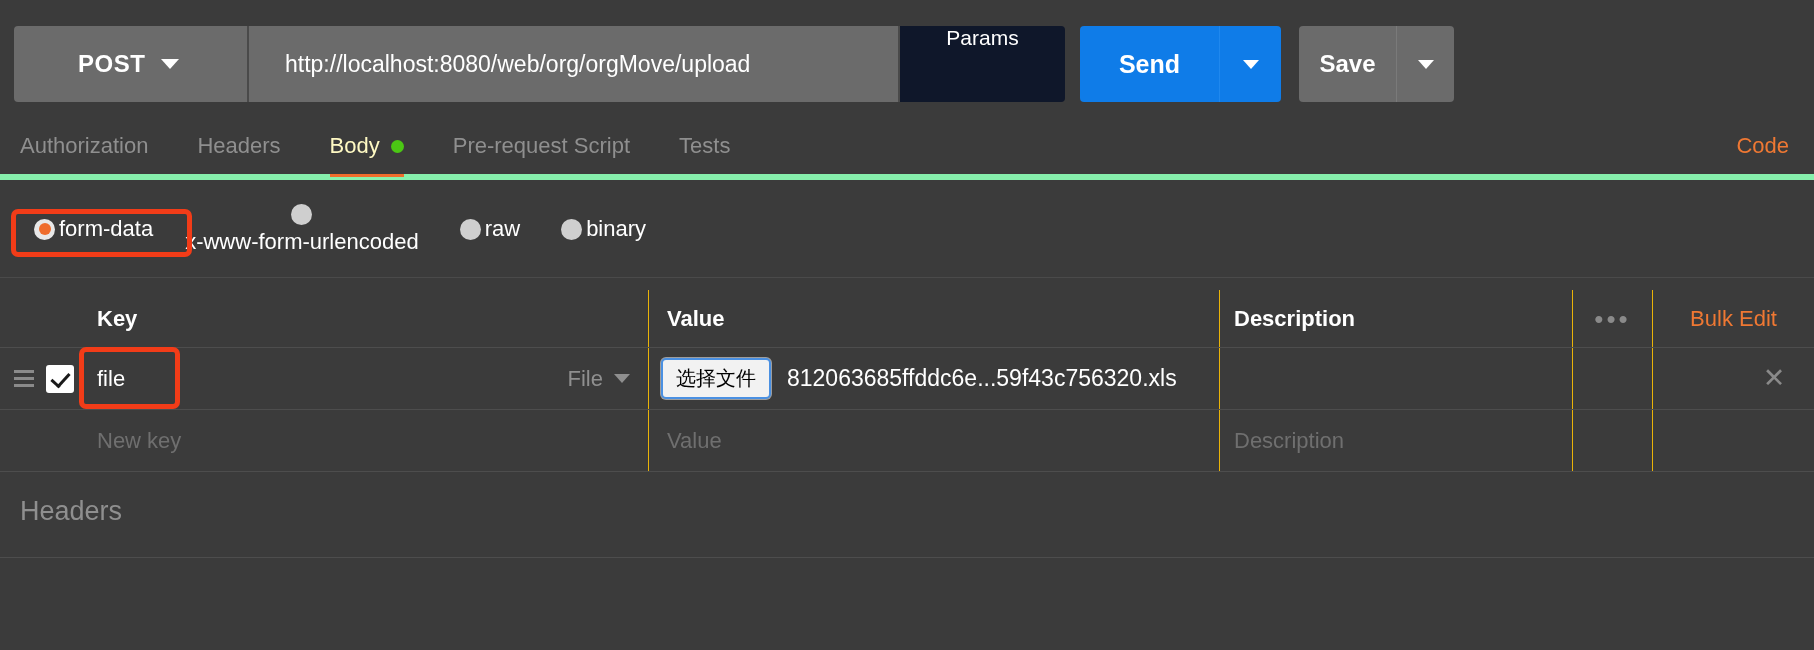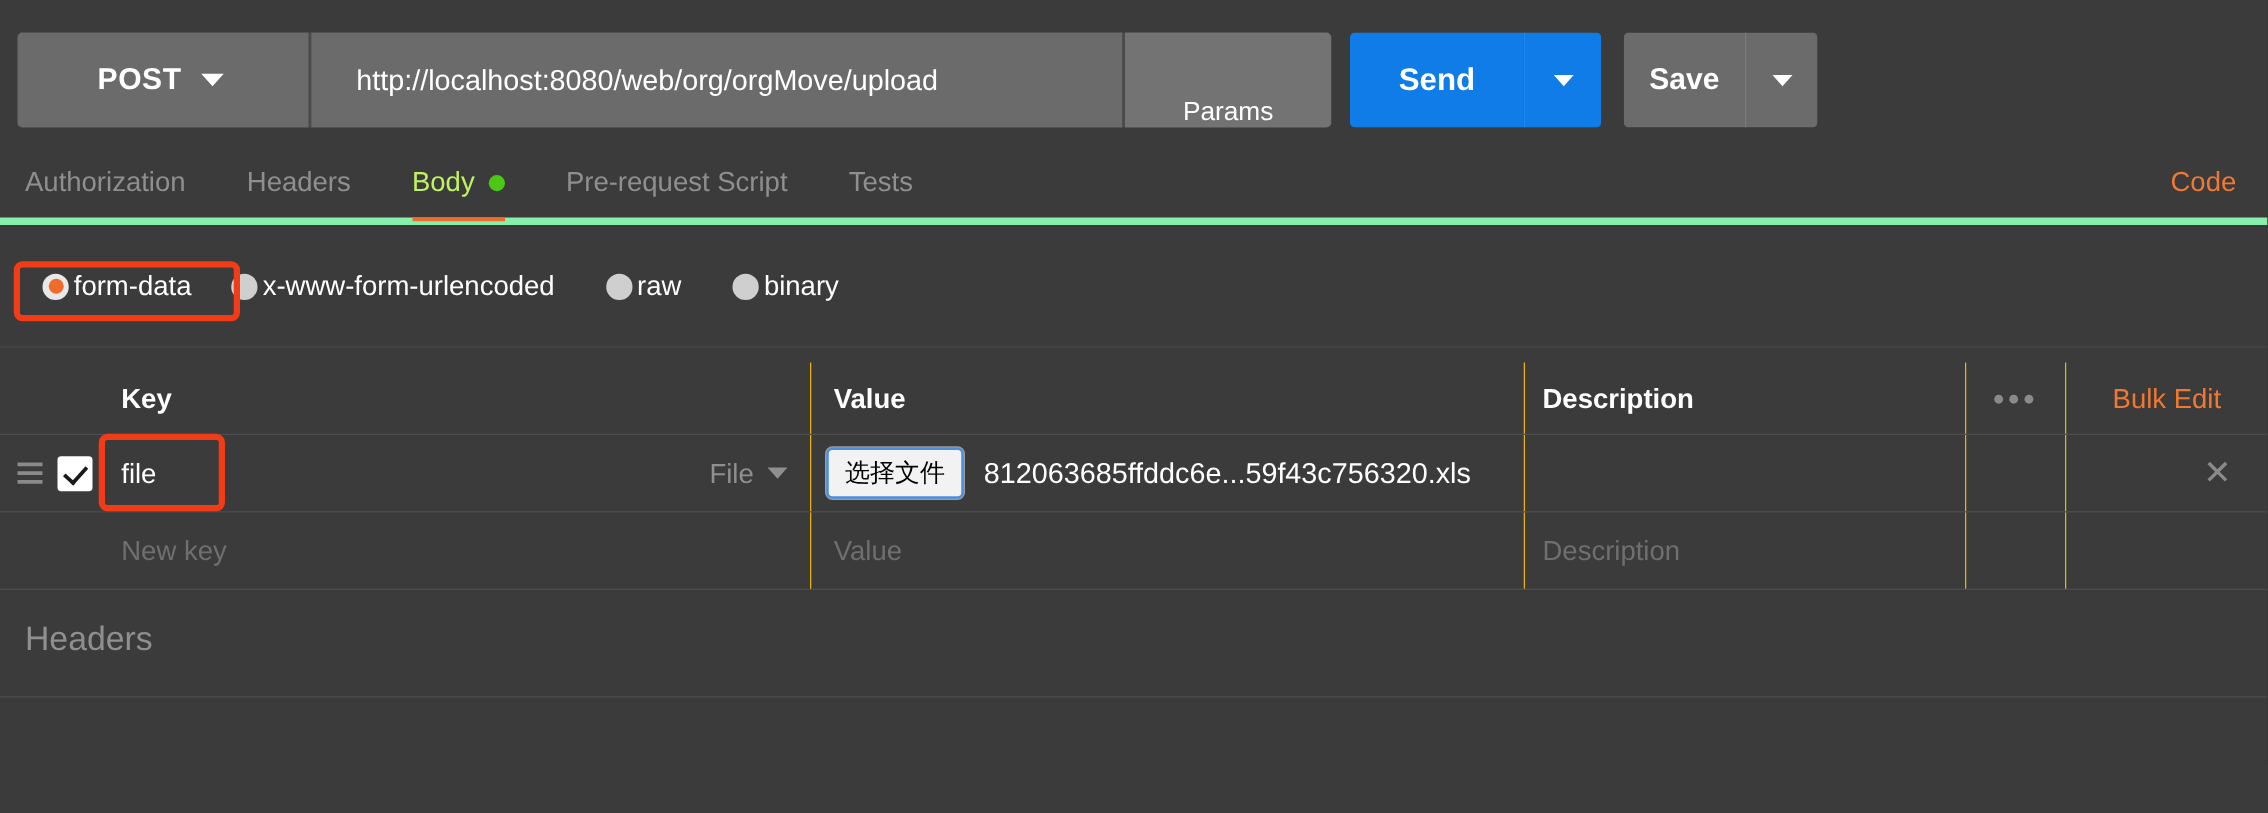--- a/index.html
+++ b/index.html
@@ -59,24 +59,24 @@
     display: flex;
     align-items: center;
     padding-left: 36px;
   }
   .url-text {
     color: #ffffff;
     font-size: 23px;
   }
   .params-box {
     width: 165px;
-    background: #737373;
+    background: #0f172a;
     border-radius: 0 4px 4px 0;
     display: flex;
-    align-items: flex-end;
+    align-items: flex-start;
     justify-content: center;
     cursor: pointer;
   }
   .params-text { color: #ffffff; font-size: 21px; }
 
   .send-group {
     margin-left: 15px;
     width: 201px;
     display: flex;
     border-radius: 4px;
@@ -131,21 +131,21 @@
     position: relative;
     height: 62px;
     display: flex;
     align-items: center;
     gap: 11px;
     color: #8f8f8f;
     font-size: 22px;
     cursor: pointer;
     white-space: nowrap;
   }
-  .tab.active { color: #bef264; }
+  .tab.active { color: #fef9c3; }
   .tab.active::after {
     content: "";
     position: absolute;
     left: 0; right: 0; bottom: 0;
     height: 3px;
     background: #ef6c2c;
   }
   .green-dot {
     width: 13px; height: 13px;
     border-radius: 50%;
@@ -385,21 +385,21 @@
       <span>Tests</span>
     </div>
     <div class="code-link">Code</div>
   </div>
 
   <div class="radio-row">
     <div class="radio-opt" style="margin-left:34px;">
       <span class="radio-dot checked"></span>
       <span class="radio-label">form-data</span>
     </div>
-    <div class="radio-opt" style="margin-left:32px;">
+    <div class="radio-opt" style="margin-left:32px;flex-direction:column;">
       <span class="radio-dot"></span>
       <span class="radio-label">x-www-form-urlencoded</span>
     </div>
     <div class="radio-opt" style="margin-left:41px;">
       <span class="radio-dot"></span>
       <span class="radio-label">raw</span>
     </div>
     <div class="radio-opt" style="margin-left:41px;">
       <span class="radio-dot"></span>
       <span class="radio-label">binary</span>

